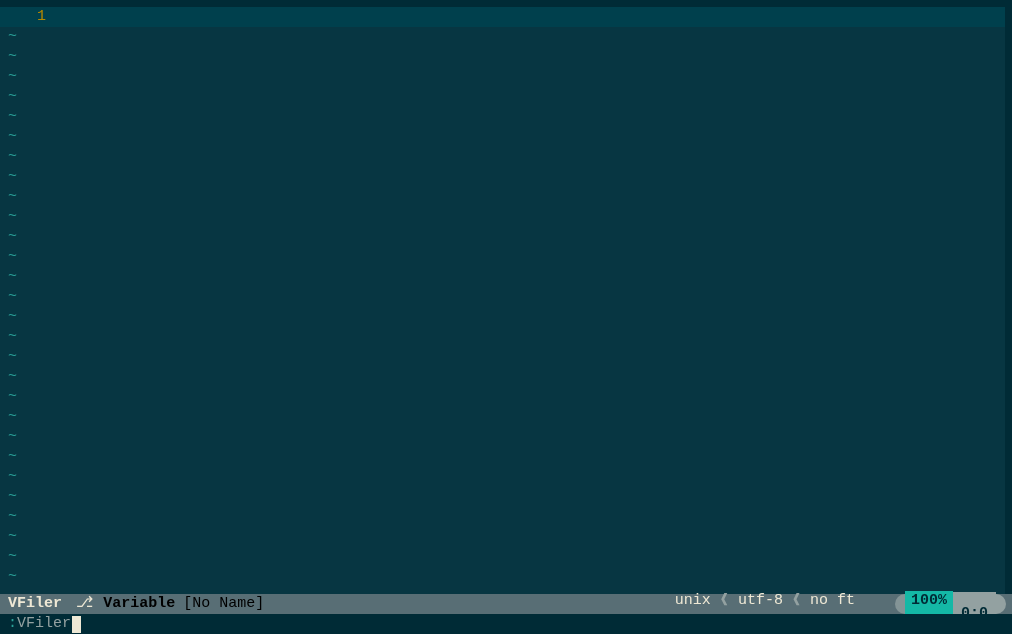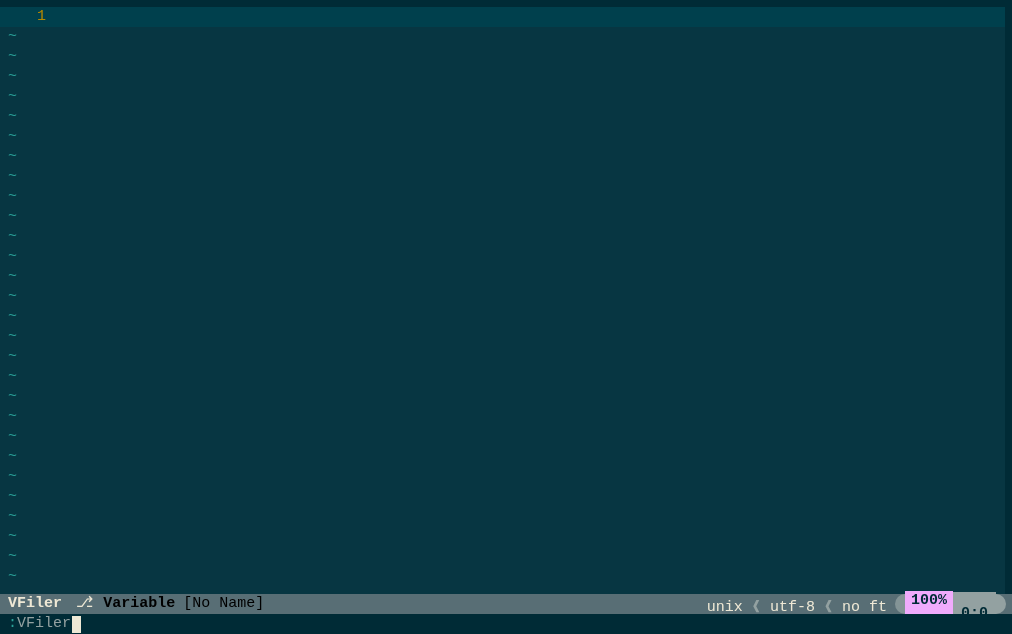--- a/index.html
+++ b/index.html
@@ -84,21 +84,22 @@
       color: #000000;
       padding: 0 4px;
     }
     .status-section-c {
       color: #000000;
       padding: 0 4px;
       font-weight: normal;
     }
     .status-right {
       display: flex;
-      align-items: flex-end;
+      align-items: flex-start;
+      gap: 32px;
     }
     .status-section-x {
       color: #eee8d5;
       padding: 0 8px;
       font-weight: normal;
     }
     .status-paren {
       color: #93a1a1;
     }
     .commandline {
@@ -141,21 +142,21 @@
       height: 20px;
       background: #93a1a1;
       border-radius: 0 10px 10px 0;
     }
     .status-pill-container {
       display: flex;
       align-items: center;
       margin-right: 6px;
     }
     .pill-y {
-      background: #f0abfc;
+      background: #14b8a6;
       color: #002b36;
       padding: 0 6px;
       height: 27px;
       line-height: 20px;
     }
     .pill-z {
       background: #93a1a1;
       color: #002b36;
       padding: 12px 8px;
       height: 18px;

